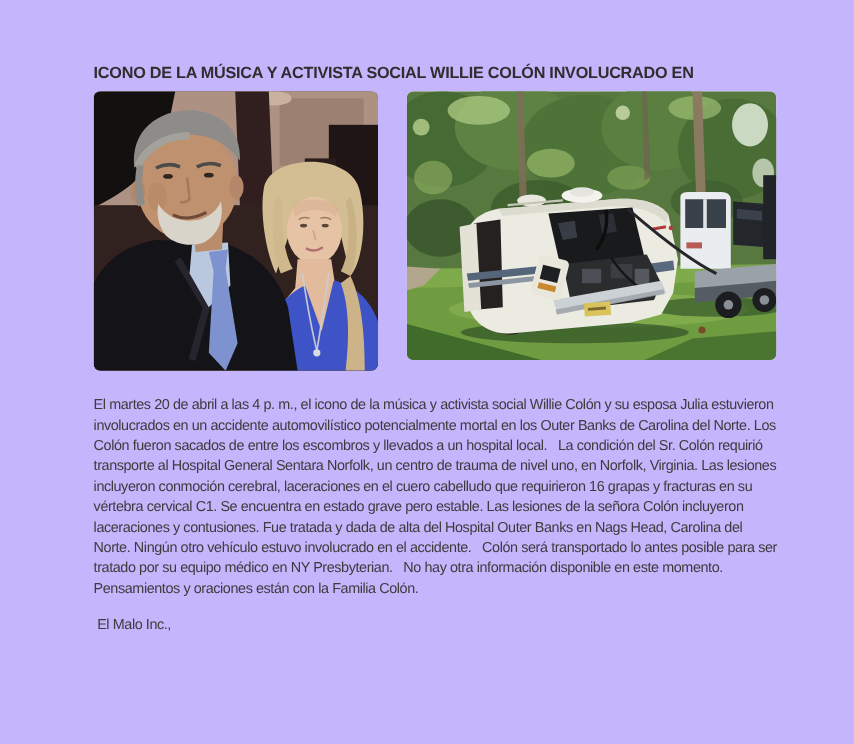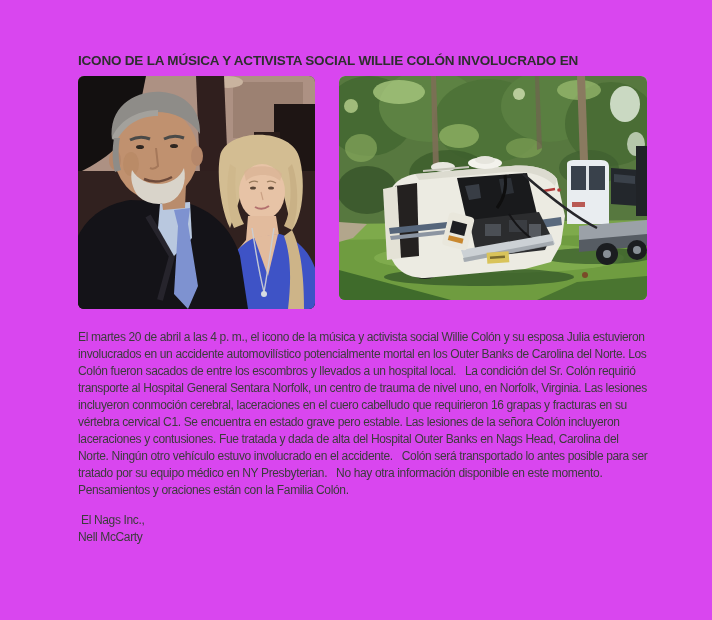--- a/index.html
+++ b/index.html
@@ -10,21 +10,21 @@
     background: #ffffff;
     overflow: hidden;
     font-family: "Liberation Sans", sans-serif;
   }
   .page {
     position: relative;
     box-sizing: border-box;
     width: 712px;
     height: 620px;
     padding: 50px 0 0 78px;
-    background: #d946ef;
+    background: #c4b5fd;
   }
   .headline {
     margin: 0 0 4px 0;
     font-size: 13.5px;
     font-weight: bold;
     letter-spacing: -0.2px;
     line-height: 22px;
     color: #2e2e2e;
   }
   .hl-line { display: block; white-space: pre; }
@@ -215,17 +215,16 @@
             <rect x="111" y="161" width="15" height="5" fill="#c9882f"></rect>
           </g>
         </g>
       </svg>
     </div>
   </div>
 
   <p class="body-text">El martes 20 de abril a las 4 p. m., el icono de la música y activista social Willie Colón y su esposa Julia estuvieron involucrados en un accidente automovilístico potencialmente mortal en los Outer Banks de Carolina del Norte. Los Colón fueron sacados de entre los escombros y llevados a un hospital local.   La condición del Sr. Colón requirió transporte al Hospital General Sentara Norfolk, un centro de trauma de nivel uno, en Norfolk, Virginia. Las lesiones incluyeron conmoción cerebral, laceraciones en el cuero cabelludo que requirieron 16 grapas y fracturas en su vértebra cervical C1. Se encuentra en estado grave pero estable. Las lesiones de la señora Colón incluyeron laceraciones y contusiones. Fue tratada y dada de alta del Hospital Outer Banks en Nags Head, Carolina del Norte. Ningún otro vehículo estuvo involucrado en el accidente.   Colón será transportado lo antes posible para ser tratado por su equipo médico en NY Presbyterian.   No hay otra información disponible en este momento.  Pensamientos y oraciones están con la Familia Colón.</p>
 
   <div class="signature">
-    <div> El Nags Inc.,</div>
-    <div>Nell McCarty</div>
+    <div> El Malo Inc.,</div>
   </div>
 
 </div>
 
 </body></html>

